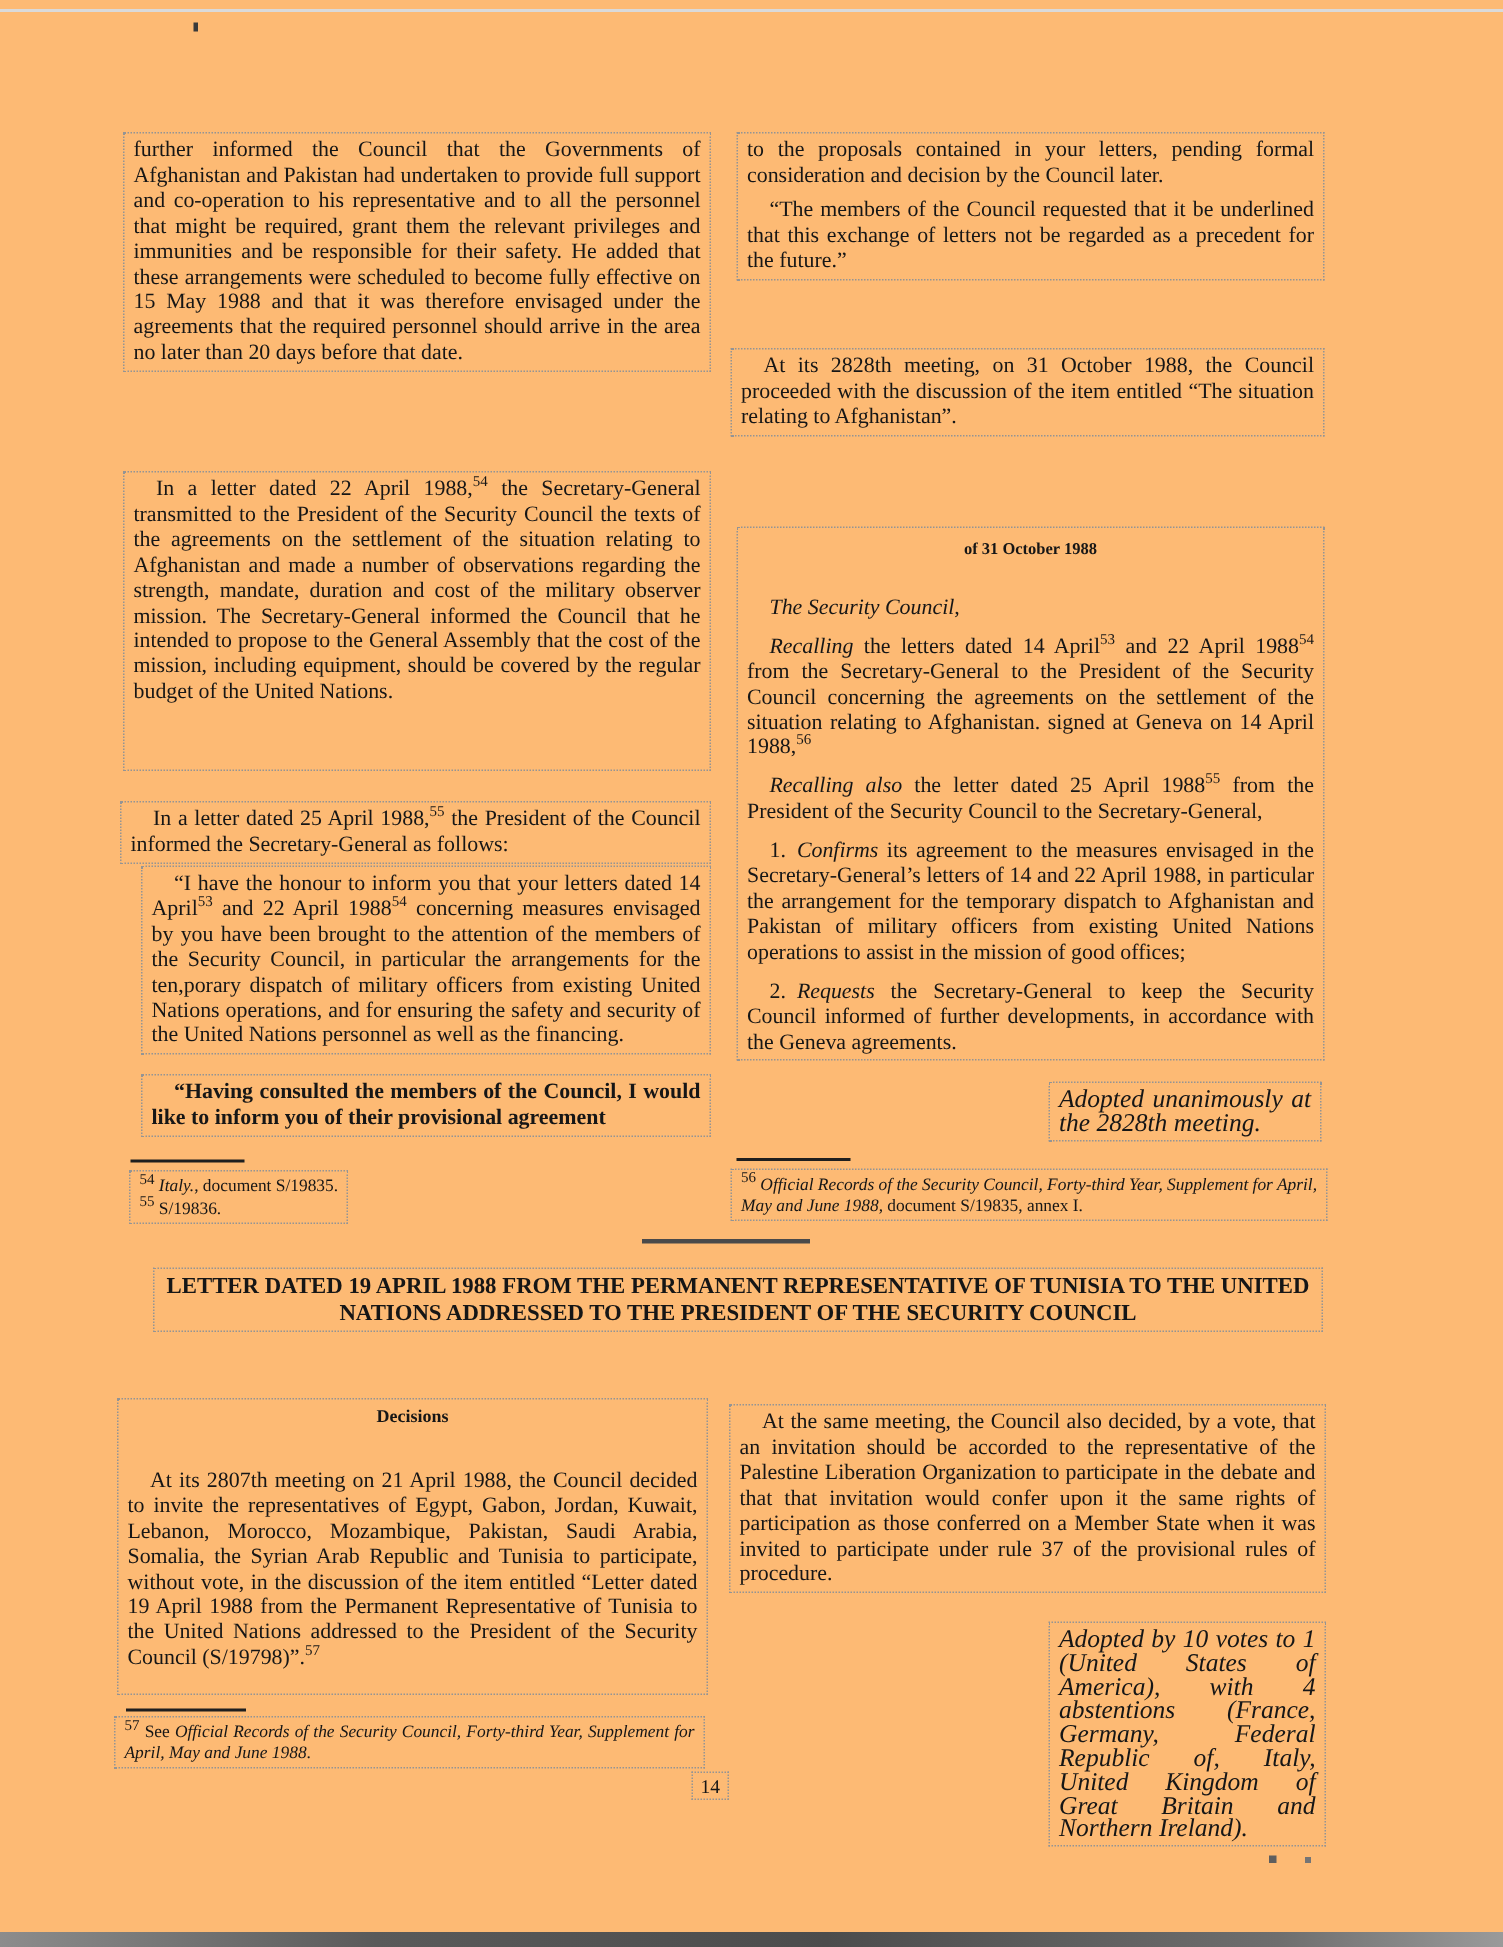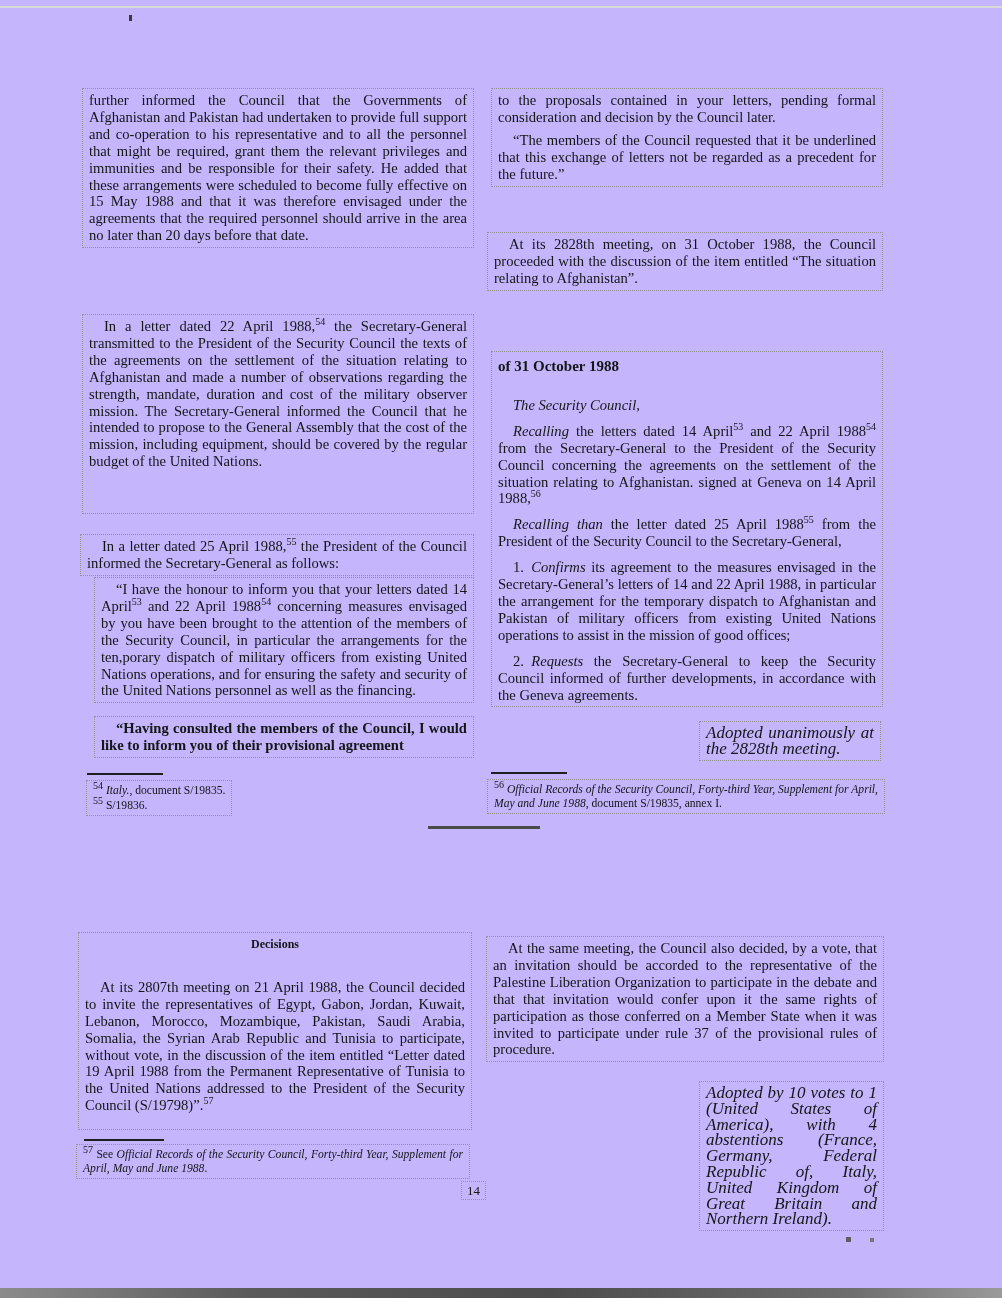--- a/index.html
+++ b/index.html
@@ -1,39 +1,39 @@
 <!DOCTYPE html>
 <html lang="en"><head>
 <meta charset="utf-8">
 <style>
   * { margin:0; padding:0; box-sizing:border-box; }
   html,body { background:#ffffff; }
   body { font-family:"Liberation Serif","DejaVu Serif",serif; color:#161616; }
-  .page { position:relative; width:1002px; height:1298px; background:#c4b5fd; overflow:hidden; }
+  .page { position:relative; width:1002px; height:1298px; background:#fdba74; overflow:hidden; }
 
   .edge-top { position:absolute; left:0; top:6px; width:1002px; height:2px; background:#dadada; }
   .edge-bottom { position:absolute; left:0; top:1288px; width:1002px; height:10px;
                  background:linear-gradient(90deg,#8c8c8c,#5a5a5a 25%,#4c4c4c 55%,#6e6e6e 85%,#9a9a9a); }
   .artifact { position:absolute; background:#3a3a3a; }
 
   .blk { position:absolute; border:1px dotted #949494; padding:3px 6px;
          font-size:14.6px; line-height:16.9px; text-align:justify; }
   .blk p.ind { text-indent:15px; }
   .blk p + p { margin-top:6px; }
   sup { font-size:10px; line-height:0; vertical-align:super; }
   i { font-style:italic; }
 
   .quote-blk { }
   .fn-rule { position:absolute; border-top:2px solid #1f1f1f; }
   .fn { font-size:11.6px; line-height:13.6px; }
   .fn-narrow { width:max-content; }
   .center-rule { position:absolute; border-top:3px solid #4a4a4a; }
 
   .res-title { text-align:center; font-weight:bold; font-size:15px; text-indent:0; }
-  .res-sub { font-weight:bold; font-size:15px; text-indent:0; margin-top:3px; }
+  .res-sub { text-align:center; font-weight:bold; font-size:11px; text-indent:0; margin-top:3px; }
   .res-body-first { margin-top:22px !important; }
   .blk .res-p { margin-top:9px; }
 
   .adopted { font-style:italic; font-size:17px; line-height:15.8px; text-align:justify; }
 
   .section-heading { text-align:center; font-weight:bold; font-size:15.2px; line-height:17.5px; padding:3px 4px; }
   .decisions-head { text-align:center; font-weight:bold; font-size:12px; text-indent:0; }
   .decisions-para { margin-top:26px !important; }
 
   .page-num { font-size:13px; line-height:15px; padding:1px 5px; text-align:center; }
@@ -78,36 +78,39 @@
   </div>
 
   <div class="blk" style="left:487px; top:232px; width:396px;">
     <p class="ind">At its 2828th meeting, on 31 October 1988, the Council proceeded with the discussion of the item entitled “The situation relating to Afghanistan”.</p>
   </div>
 
   <div class="blk" style="left:491px; top:351px; width:392px; min-height:356px;">
     <p class="res-sub" style="margin-top:3px;">of 31 October 1988</p>
     <p class="ind res-p res-body-first"><i>The Security Council,</i></p>
     <p class="ind res-p"><i>Recalling</i> the letters dated 14 April<sup>53</sup> and 22 April 1988<sup>54</sup> from the Secretary-General to the President of the Security Council concerning the agreements on the settlement of the situation relating to Afghanistan. signed at Geneva on 14 April 1988,<sup>56</sup></p>
-    <p class="ind res-p"><i>Recalling than</i> the letter dated 25 April 1988<sup>55</sup> from the President of the Security Council to the Secretary-General,</p>
+    <p class="ind res-p"><i>Recalling also</i> the letter dated 25 April 1988<sup>55</sup> from the President of the Security Council to the Secretary-General,</p>
     <p class="ind res-p">1. <i>Confirms</i> its agreement to the measures envisaged in the Secretary-General’s letters of 14 and 22 April 1988, in particular the arrangement for the temporary dispatch to Afghanistan and Pakistan of military officers from existing United Nations operations to assist in the mission of good offices;</p>
     <p class="ind res-p">2. <i>Requests</i> the Secretary-General to keep the Security Council informed of further developments, in accordance with the Geneva agreements.</p>
   </div>
 
   <div class="blk adopted" style="left:699px; top:721px; width:182px;">
     <p>Adopted unanimously at the 2828th meeting.</p>
   </div>
 
   <div class="fn-rule" style="left:491px; top:772px; width:76px;"></div>
   <div class="blk fn" style="left:487px; top:779px; width:398px;">
     <p><sup>56</sup> <i>Official Records of the Security Council, Forty-third Year, Supplement for April, May and June 1988</i>, document S/19835, annex I.</p>
   </div>
 
   <div class="center-rule" style="left:428px; top:826px; width:112px;"></div>
 
+  <div class="blk section-heading" style="left:102px; top:845px; width:780px;">
+    <p>LETTER DATED 19 APRIL 1988 FROM THE PERMANENT REPRESENTATIVE OF TUNISIA TO THE UNITED NATIONS ADDRESSED TO THE PRESIDENT OF THE SECURITY COUNCIL</p>
+  </div>
 
   <div class="blk" style="left:78px; top:932px; width:394px; min-height:198px;">
     <p class="decisions-head">Decisions</p>
     <p class="ind decisions-para">At its 2807th meeting on 21 April 1988, the Council decided to invite the representatives of Egypt, Gabon, Jordan, Kuwait, Lebanon, Morocco, Mozambique, Pakistan, Saudi Arabia, Somalia, the Syrian Arab Republic and Tunisia to participate, without vote, in the discussion of the item entitled “Letter dated 19 April 1988 from the Permanent Representative of Tunisia to the United Nations addressed to the President of the Security Council (S/19798)”.<sup>57</sup></p>
   </div>
 
   <div class="fn-rule" style="left:84px; top:1139px; width:80px;"></div>
   <div class="blk fn" style="left:76px; top:1144px; width:394px;">
     <p><sup>57</sup> See <i>Official Records of the Security Council, Forty-third Year, Supplement for April, May and June 1988</i>.</p>
   </div>

